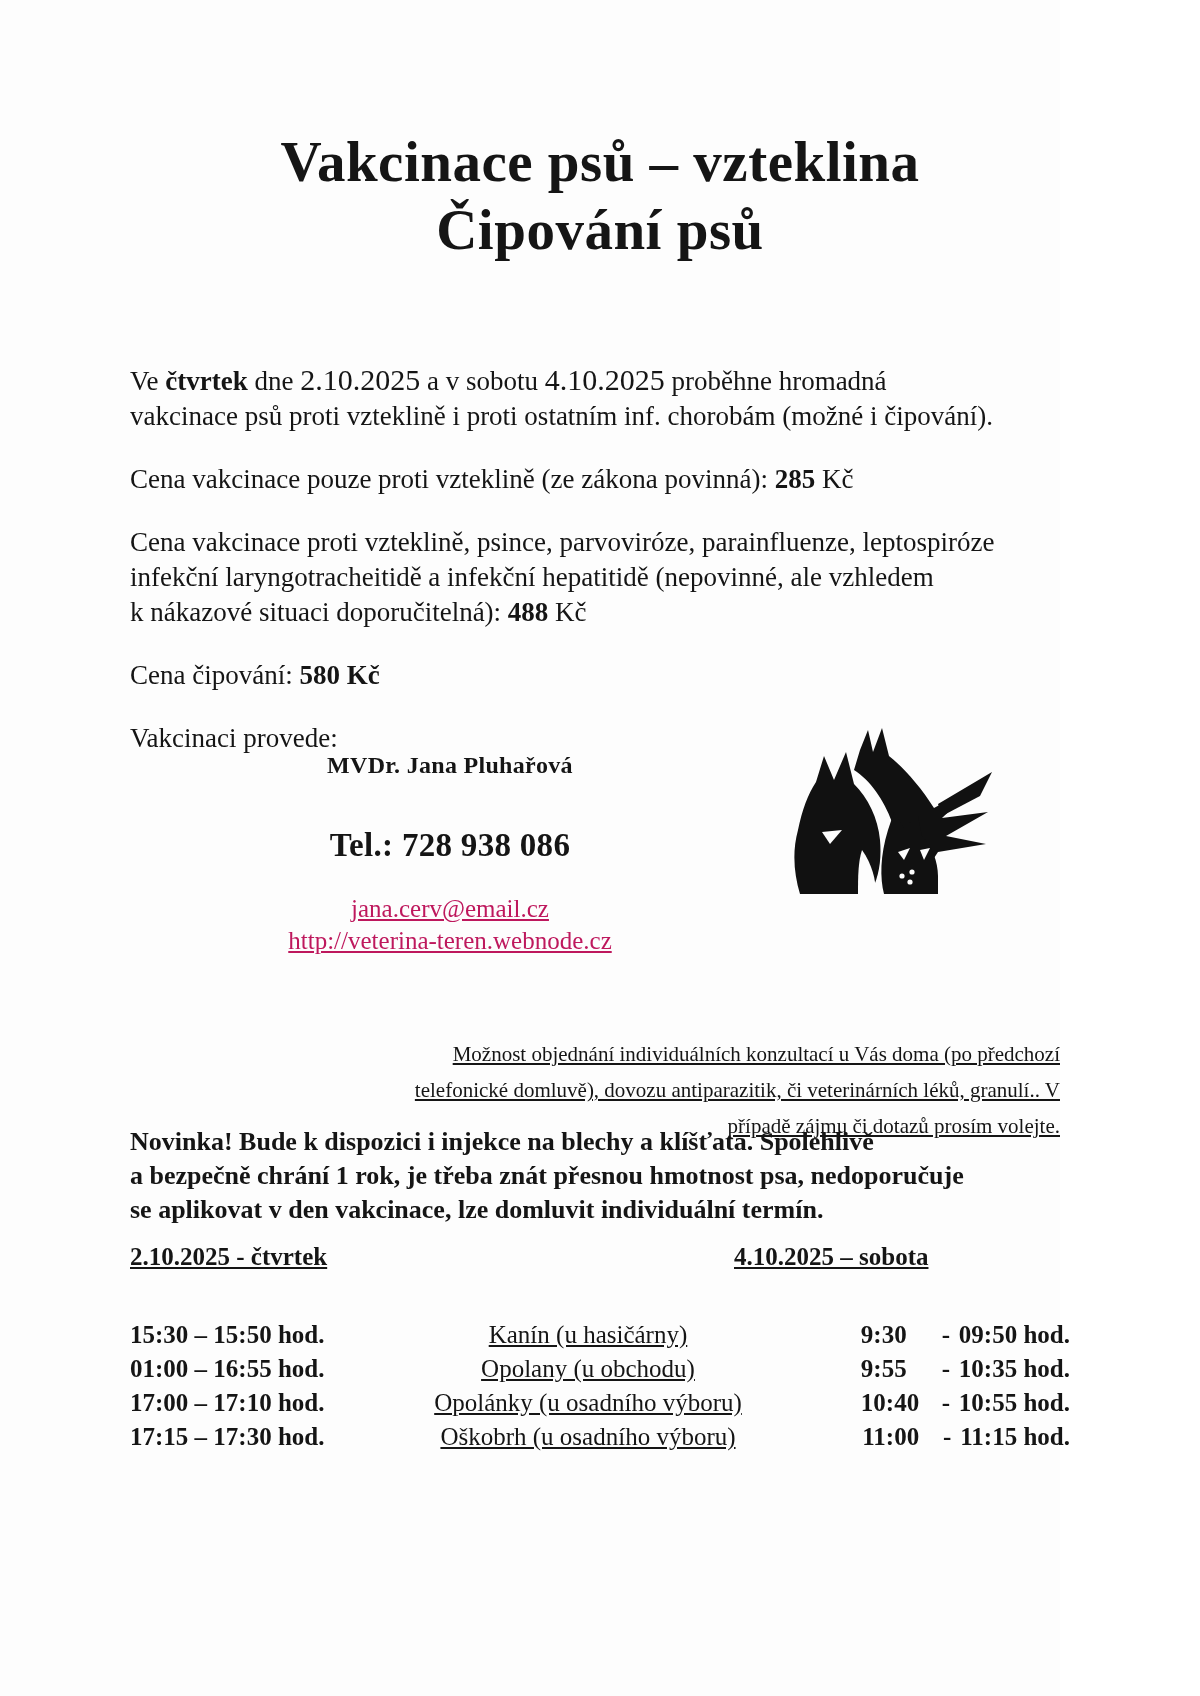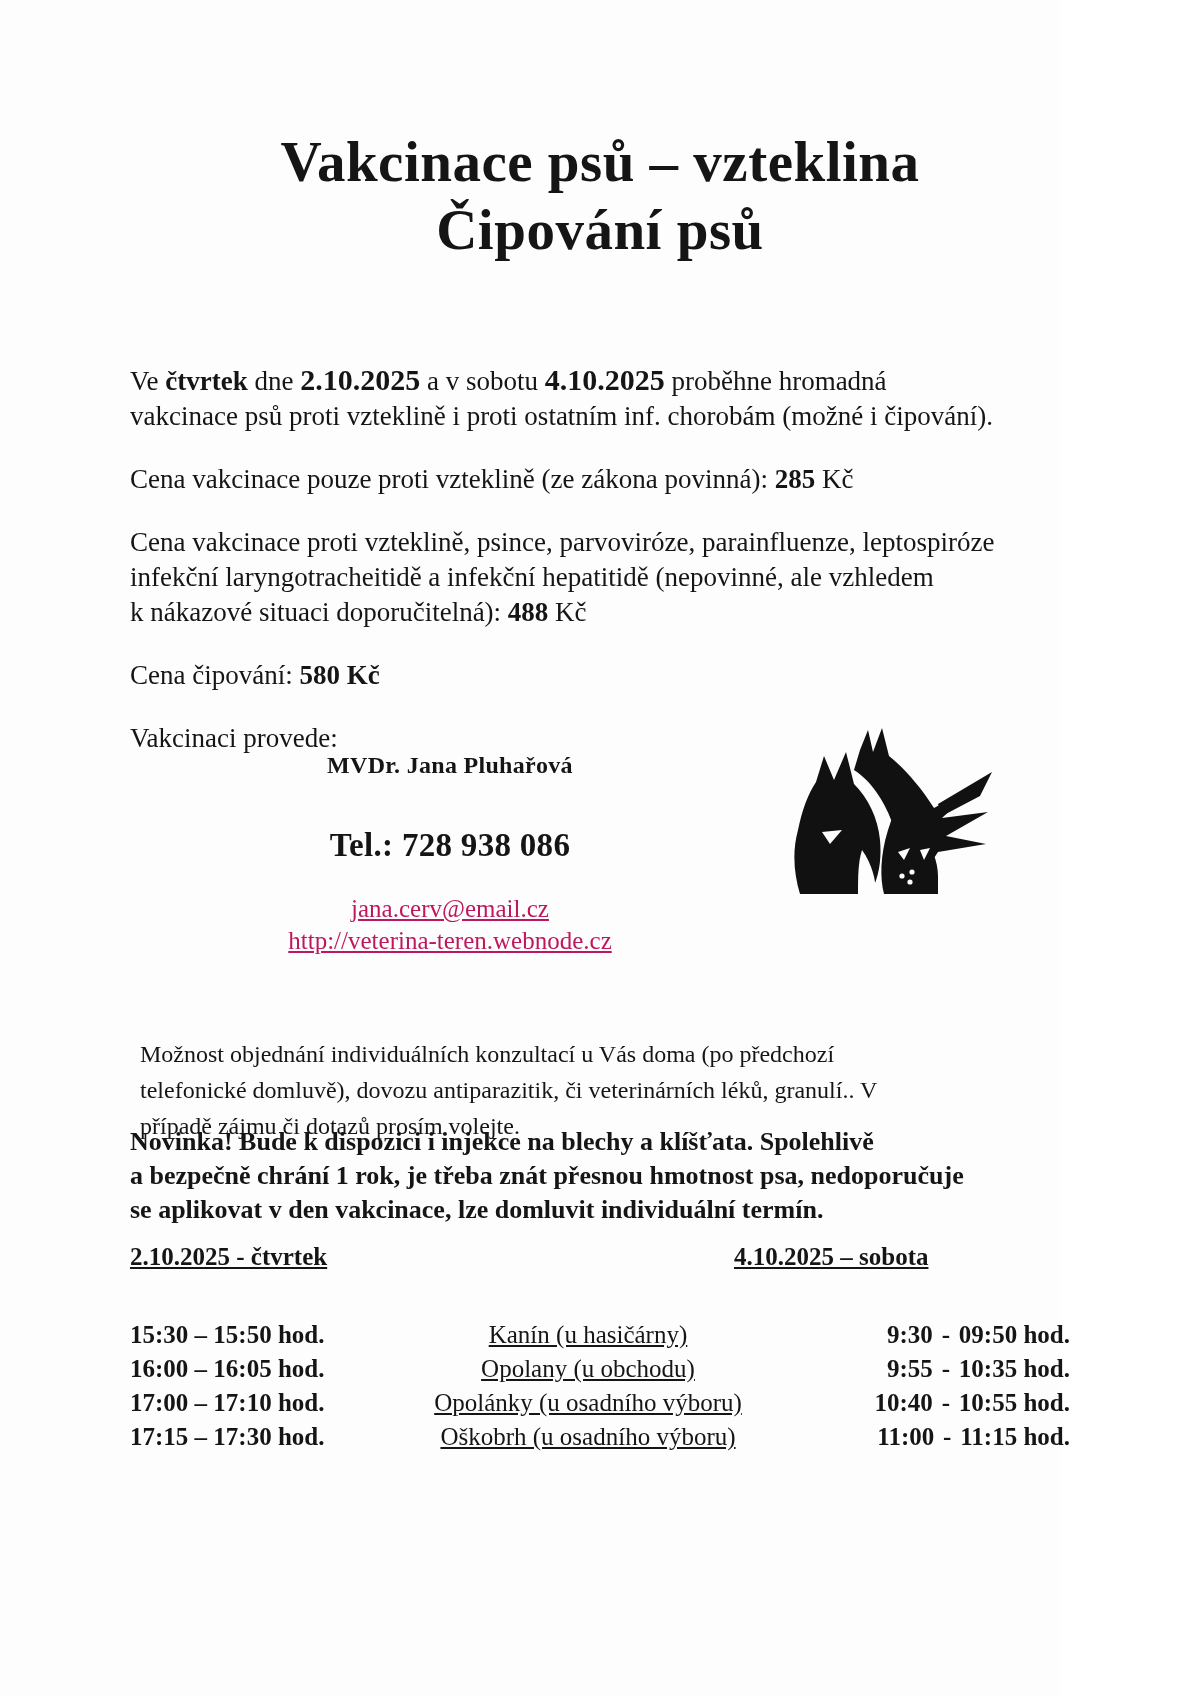--- a/index.html
+++ b/index.html
@@ -46,21 +46,21 @@
     left: 130px;
     width: 940px;
   }
   .p {
     font-size: 27px;
     line-height: 35px;
     margin: 0 0 28px 0;
   }
   .p .b { font-weight: bold; }
   .p .bigdate {
-    font-weight: bold;
+    font-weight: normal;
     font-size: 30px;
   }
   .tight { margin-bottom: 26px; }
 
   
   .vet-block {
     position: absolute;
     top: 752px;
     left: 130px;
     width: 640px;
@@ -101,23 +101,24 @@
     height: 200px;
   }
   .logo svg { display: block; width: 270px; height: 200px; }
 
   
   .consult {
     position: absolute;
     top: 1036px;
     left: 140px;
     width: 920px;
-    text-align: left;
-    font-size: 24px;
+    text-align: right;
+    font-size: 21px;
     line-height: 36px;
+    text-decoration: underline;
   }
 
   
   .novinka {
     position: absolute;
     top: 1125px;
     left: 130px;
     width: 940px;
     font-size: 26px;
     line-height: 34px;
@@ -165,21 +166,21 @@
     text-align: center;
     text-decoration: underline;
     padding: 0 4px;
     width: 420px;
   }
   .c-right {
     font-weight: bold;
     text-align: right;
     width: 272px;
   }
-  .c-right .rt-start { display: inline-block; min-width: 72px; text-align: right; }
+  .c-right .rt-start { display: inline-block; min-width: 72px; text-align: left; }
   .c-right .rt-dash  { display: inline-block; width: 26px; text-align: center; }
 </style>
 </head>
 <body>
 
 <div class="page">
 
   <div class="title-block">
     <div class="title-line">Vakcinace psů – vzteklina</div>
     <div class="title-line">Čipování psů</div>
@@ -271,21 +272,21 @@
   </div>
 
   <table class="schedule">
     <tbody>
       <tr>
         <td class="c-left">15:30 – 15:50 hod.</td>
         <td class="c-place">Kanín (u hasičárny)</td>
         <td class="c-right"><span class="rt-start">9:30</span><span class="rt-dash">-</span><span>09:50 hod.</span></td>
       </tr>
       <tr>
-        <td class="c-left">16:00 – 16:05 hod.</td>
+        <td class="c-left">01:00 – 16:55 hod.</td>
         <td class="c-place">Opolany (u obchodu)</td>
         <td class="c-right"><span class="rt-start">9:55</span><span class="rt-dash">-</span><span>10:35 hod.</span></td>
       </tr>
       <tr>
         <td class="c-left">17:00 – 17:10 hod.</td>
         <td class="c-place">Opolánky (u osadního výboru)</td>
         <td class="c-right"><span class="rt-start">10:40</span><span class="rt-dash">-</span><span>10:55 hod.</span></td>
       </tr>
       <tr>
         <td class="c-left">17:15 – 17:30 hod.</td>

